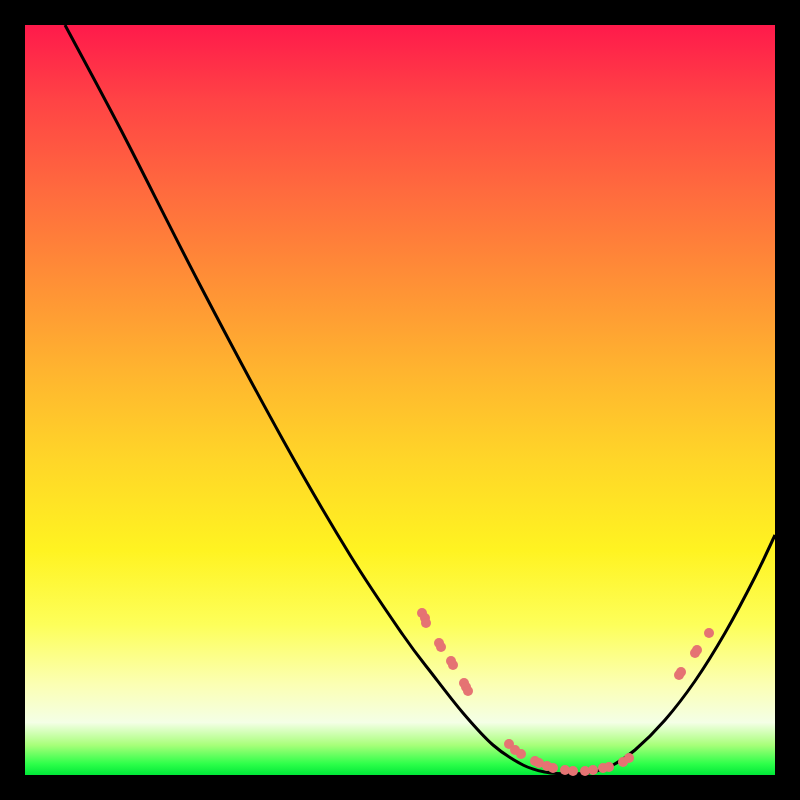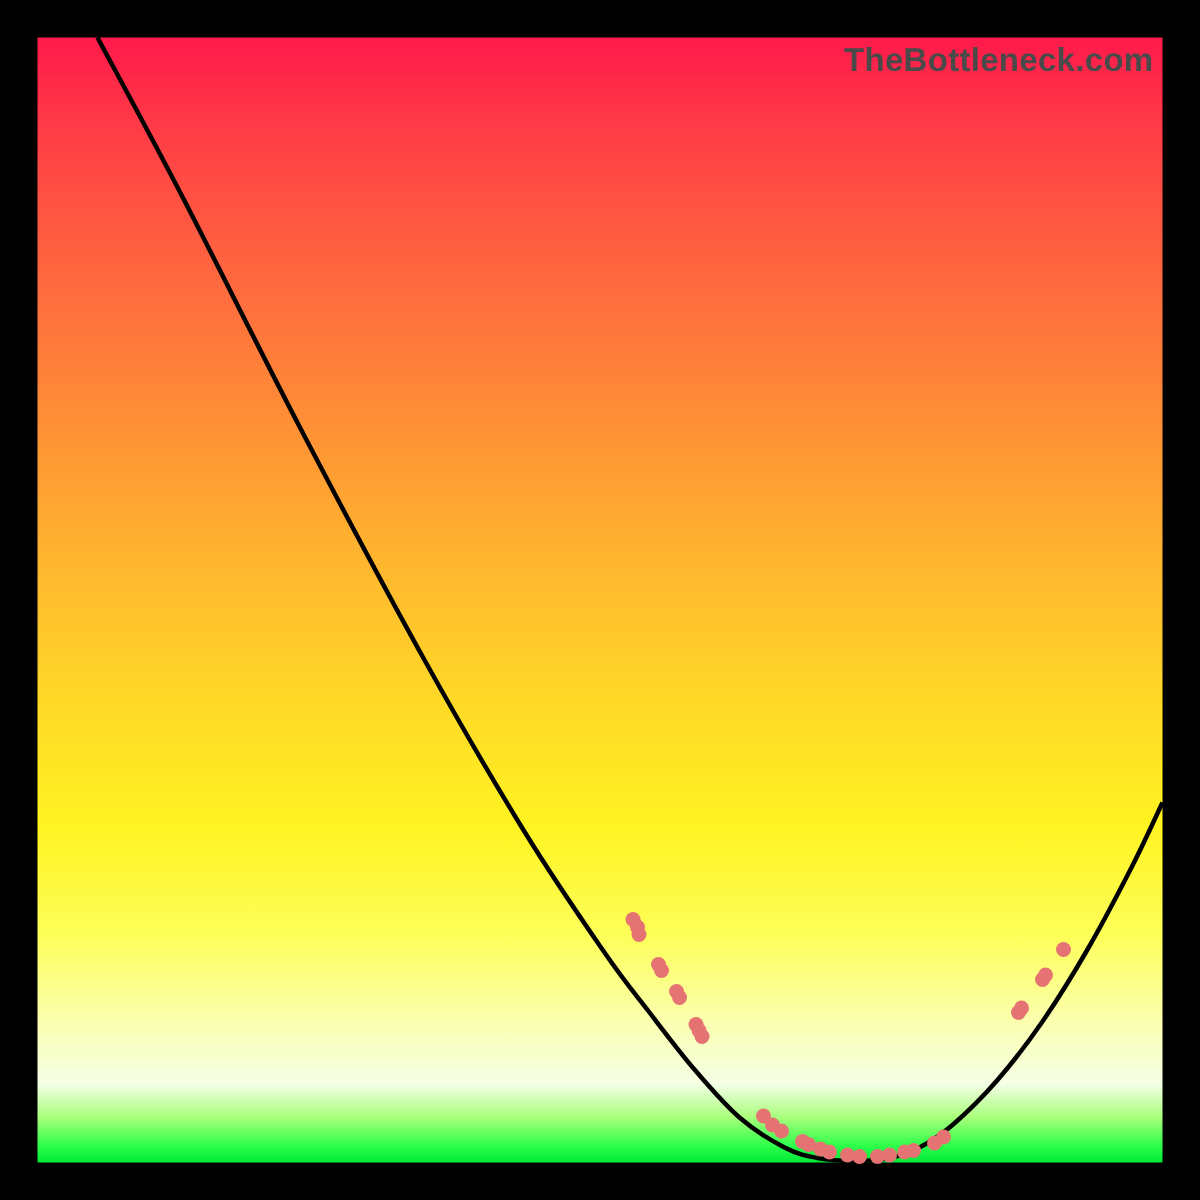--- a/index.html
+++ b/index.html
@@ -61,21 +61,20 @@
     height: 750px;
     overflow: visible;
   }
 </style>
 </head>
 <body>
 
 <div class="frame">
   <div class="gradient"></div>
 
-  <div class="watermark">TheBottleneck.com</div>
 
   <svg class="curve" viewBox="0 0 750 750" preserveAspectRatio="none">
     <path id="curve-path" fill="none" stroke="#000000" stroke-width="3" d="M 40 0 C 49.3 17.5, 73.5 61.7, 96 105 C 118.5 148.3, 148.0 208.3, 175 260 C 202.0 311.7, 233.0 370.0, 258 415 C 283.0 460.0, 305.0 497.5, 325 530 C 345.0 562.5, 364.2 590.0, 378 610 C 391.8 630.0, 398.0 637.0, 408 650 C 418.0 663.0, 428.0 676.3, 438 688 C 448.0 699.7, 458.0 711.3, 468 720 C 478.0 728.7, 489.3 735.5, 498 740 C 506.7 744.5, 512.2 745.5, 520 747 C 527.8 748.5, 537.0 749.0, 545 749 C 553.0 749.0, 560.8 748.5, 568 747 C 575.2 745.5, 581.0 743.7, 588 740 C 595.0 736.3, 601.3 732.5, 610 725 C 618.7 717.5, 630.0 706.5, 640 695 C 650.0 683.5, 660.0 670.5, 670 656 C 680.0 641.5, 690.0 625.3, 700 608 C 710.0 590.7, 721.7 568.3, 730 552 C 738.3 535.7, 746.7 517.0, 750 510"></path>
     <g id="dots">
         <circle cx="397" cy="588" r="5" fill="#e57373"></circle>
         <circle cx="400" cy="593" r="5" fill="#e57373"></circle>
         <circle cx="401" cy="598" r="5" fill="#e57373"></circle>
         <circle cx="414" cy="618" r="5" fill="#e57373"></circle>
         <circle cx="416" cy="622" r="5" fill="#e57373"></circle>
         <circle cx="426" cy="636" r="5" fill="#e57373"></circle>

